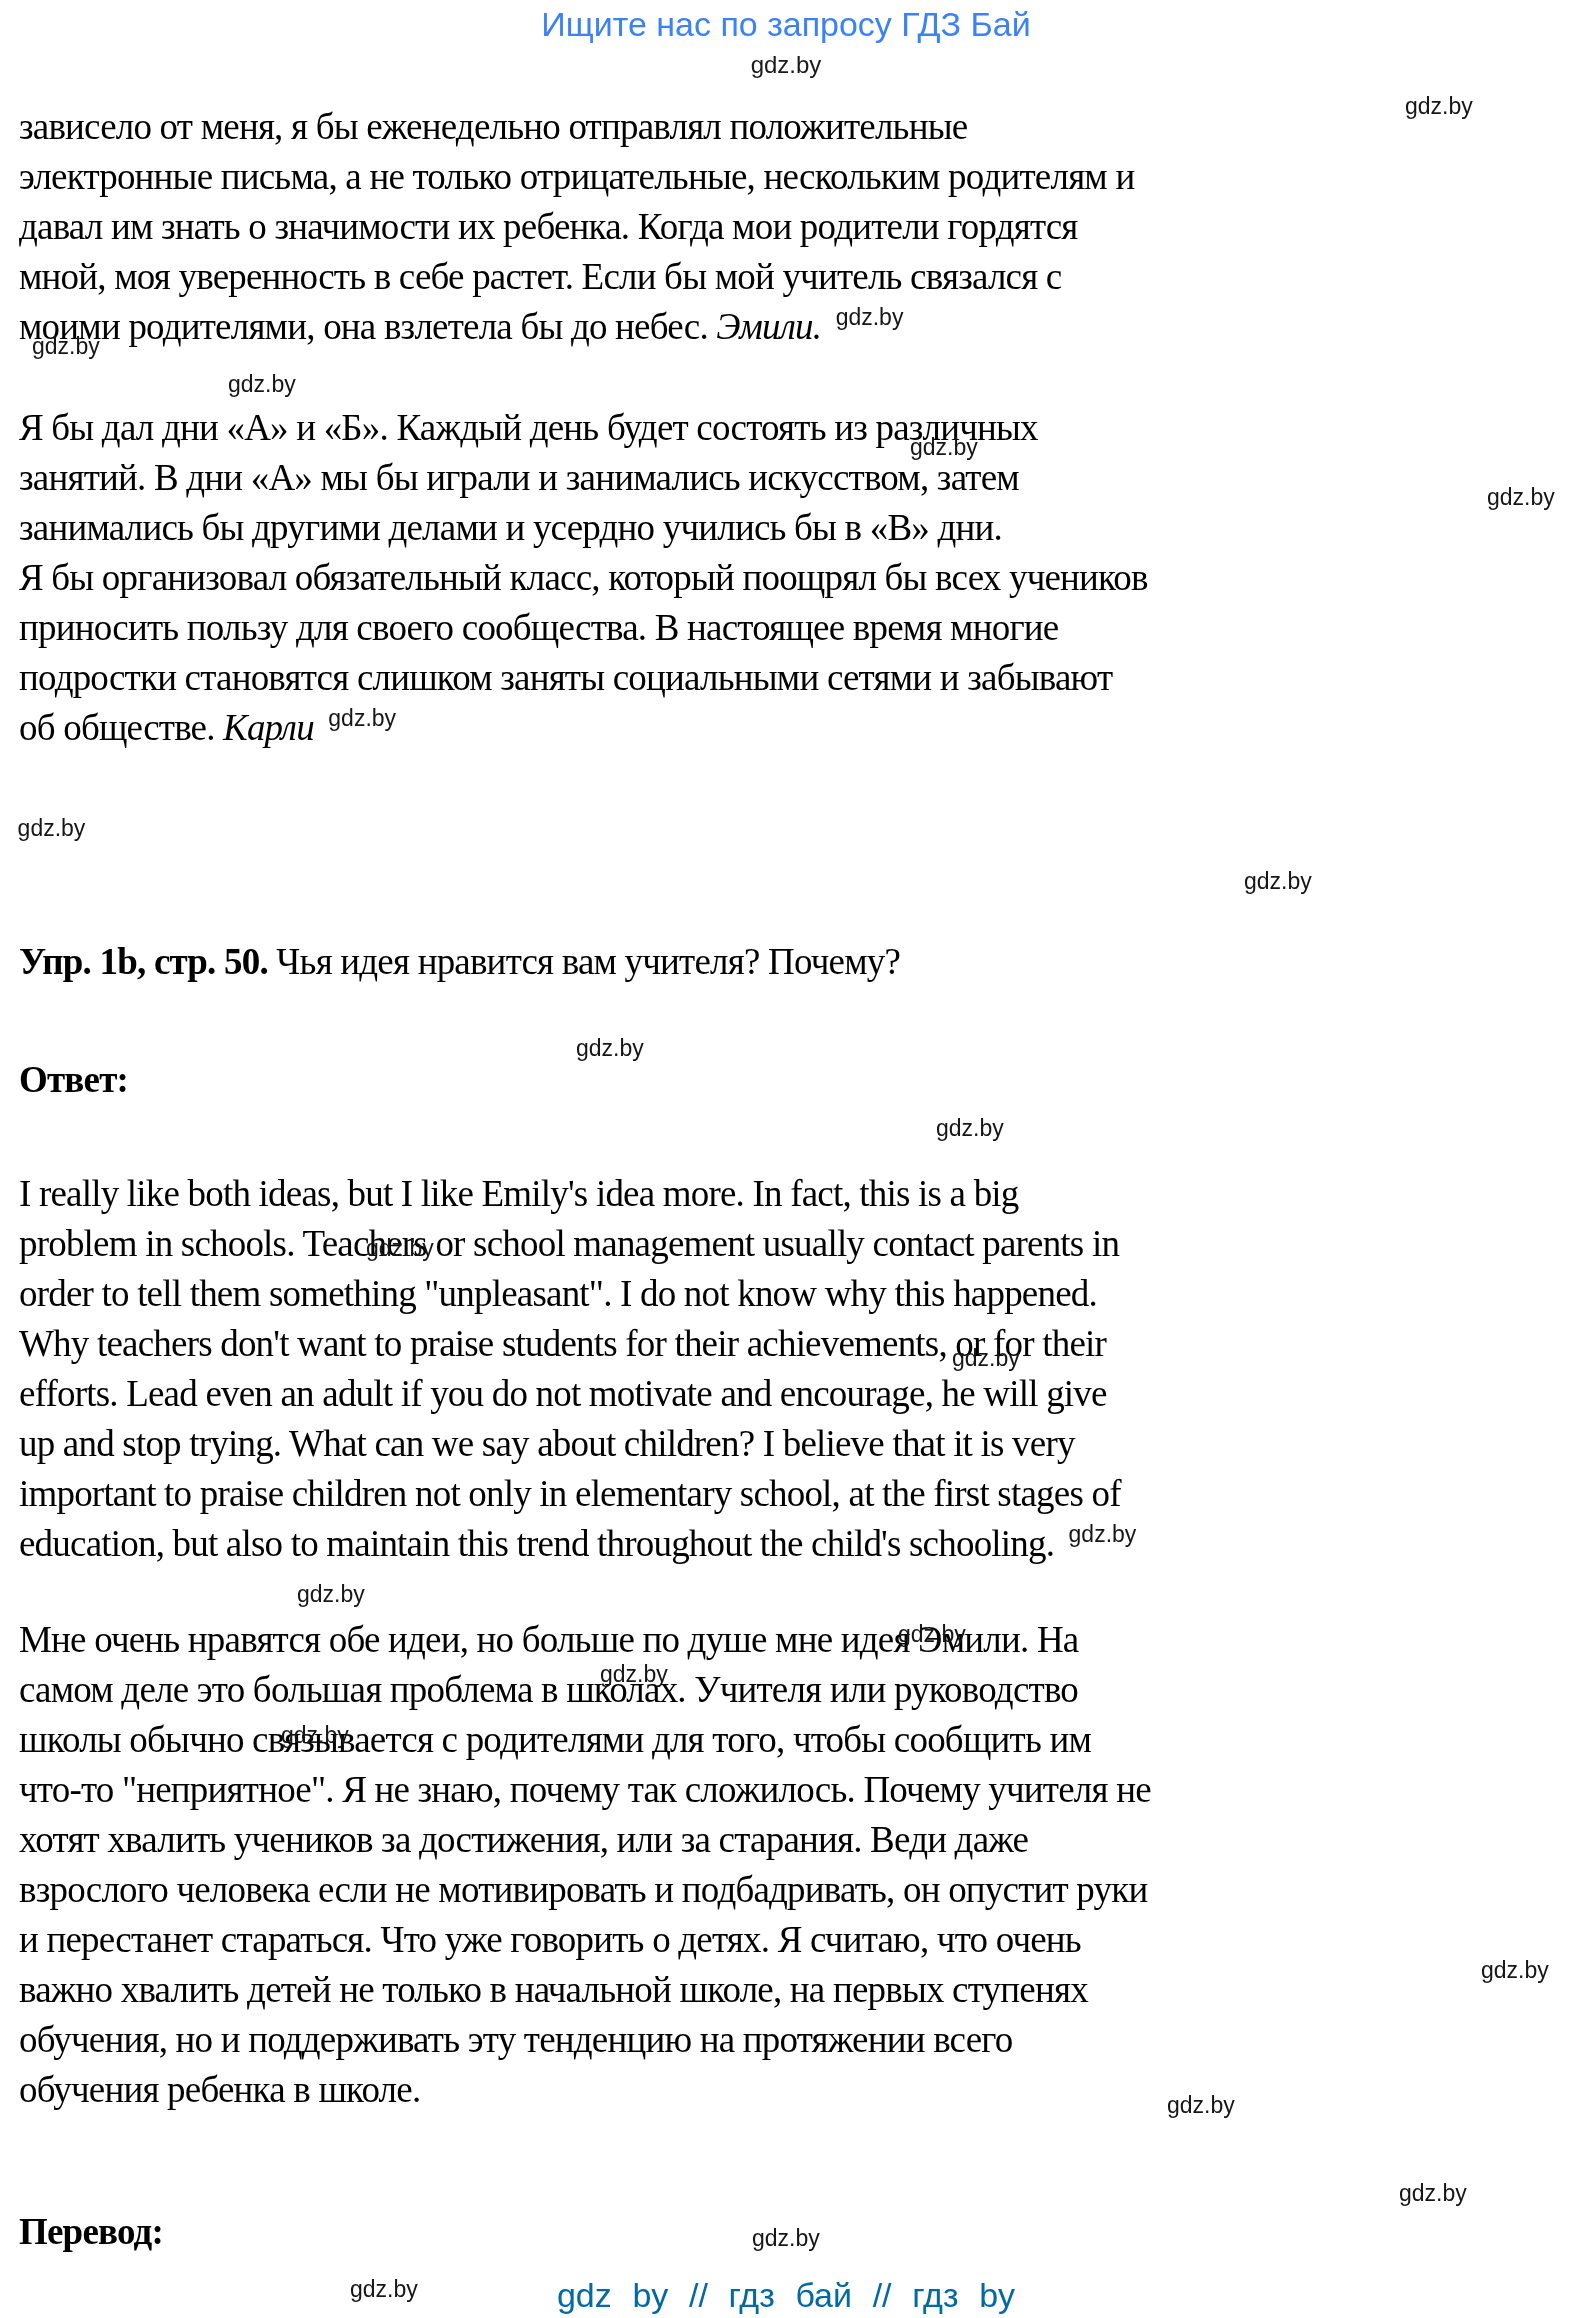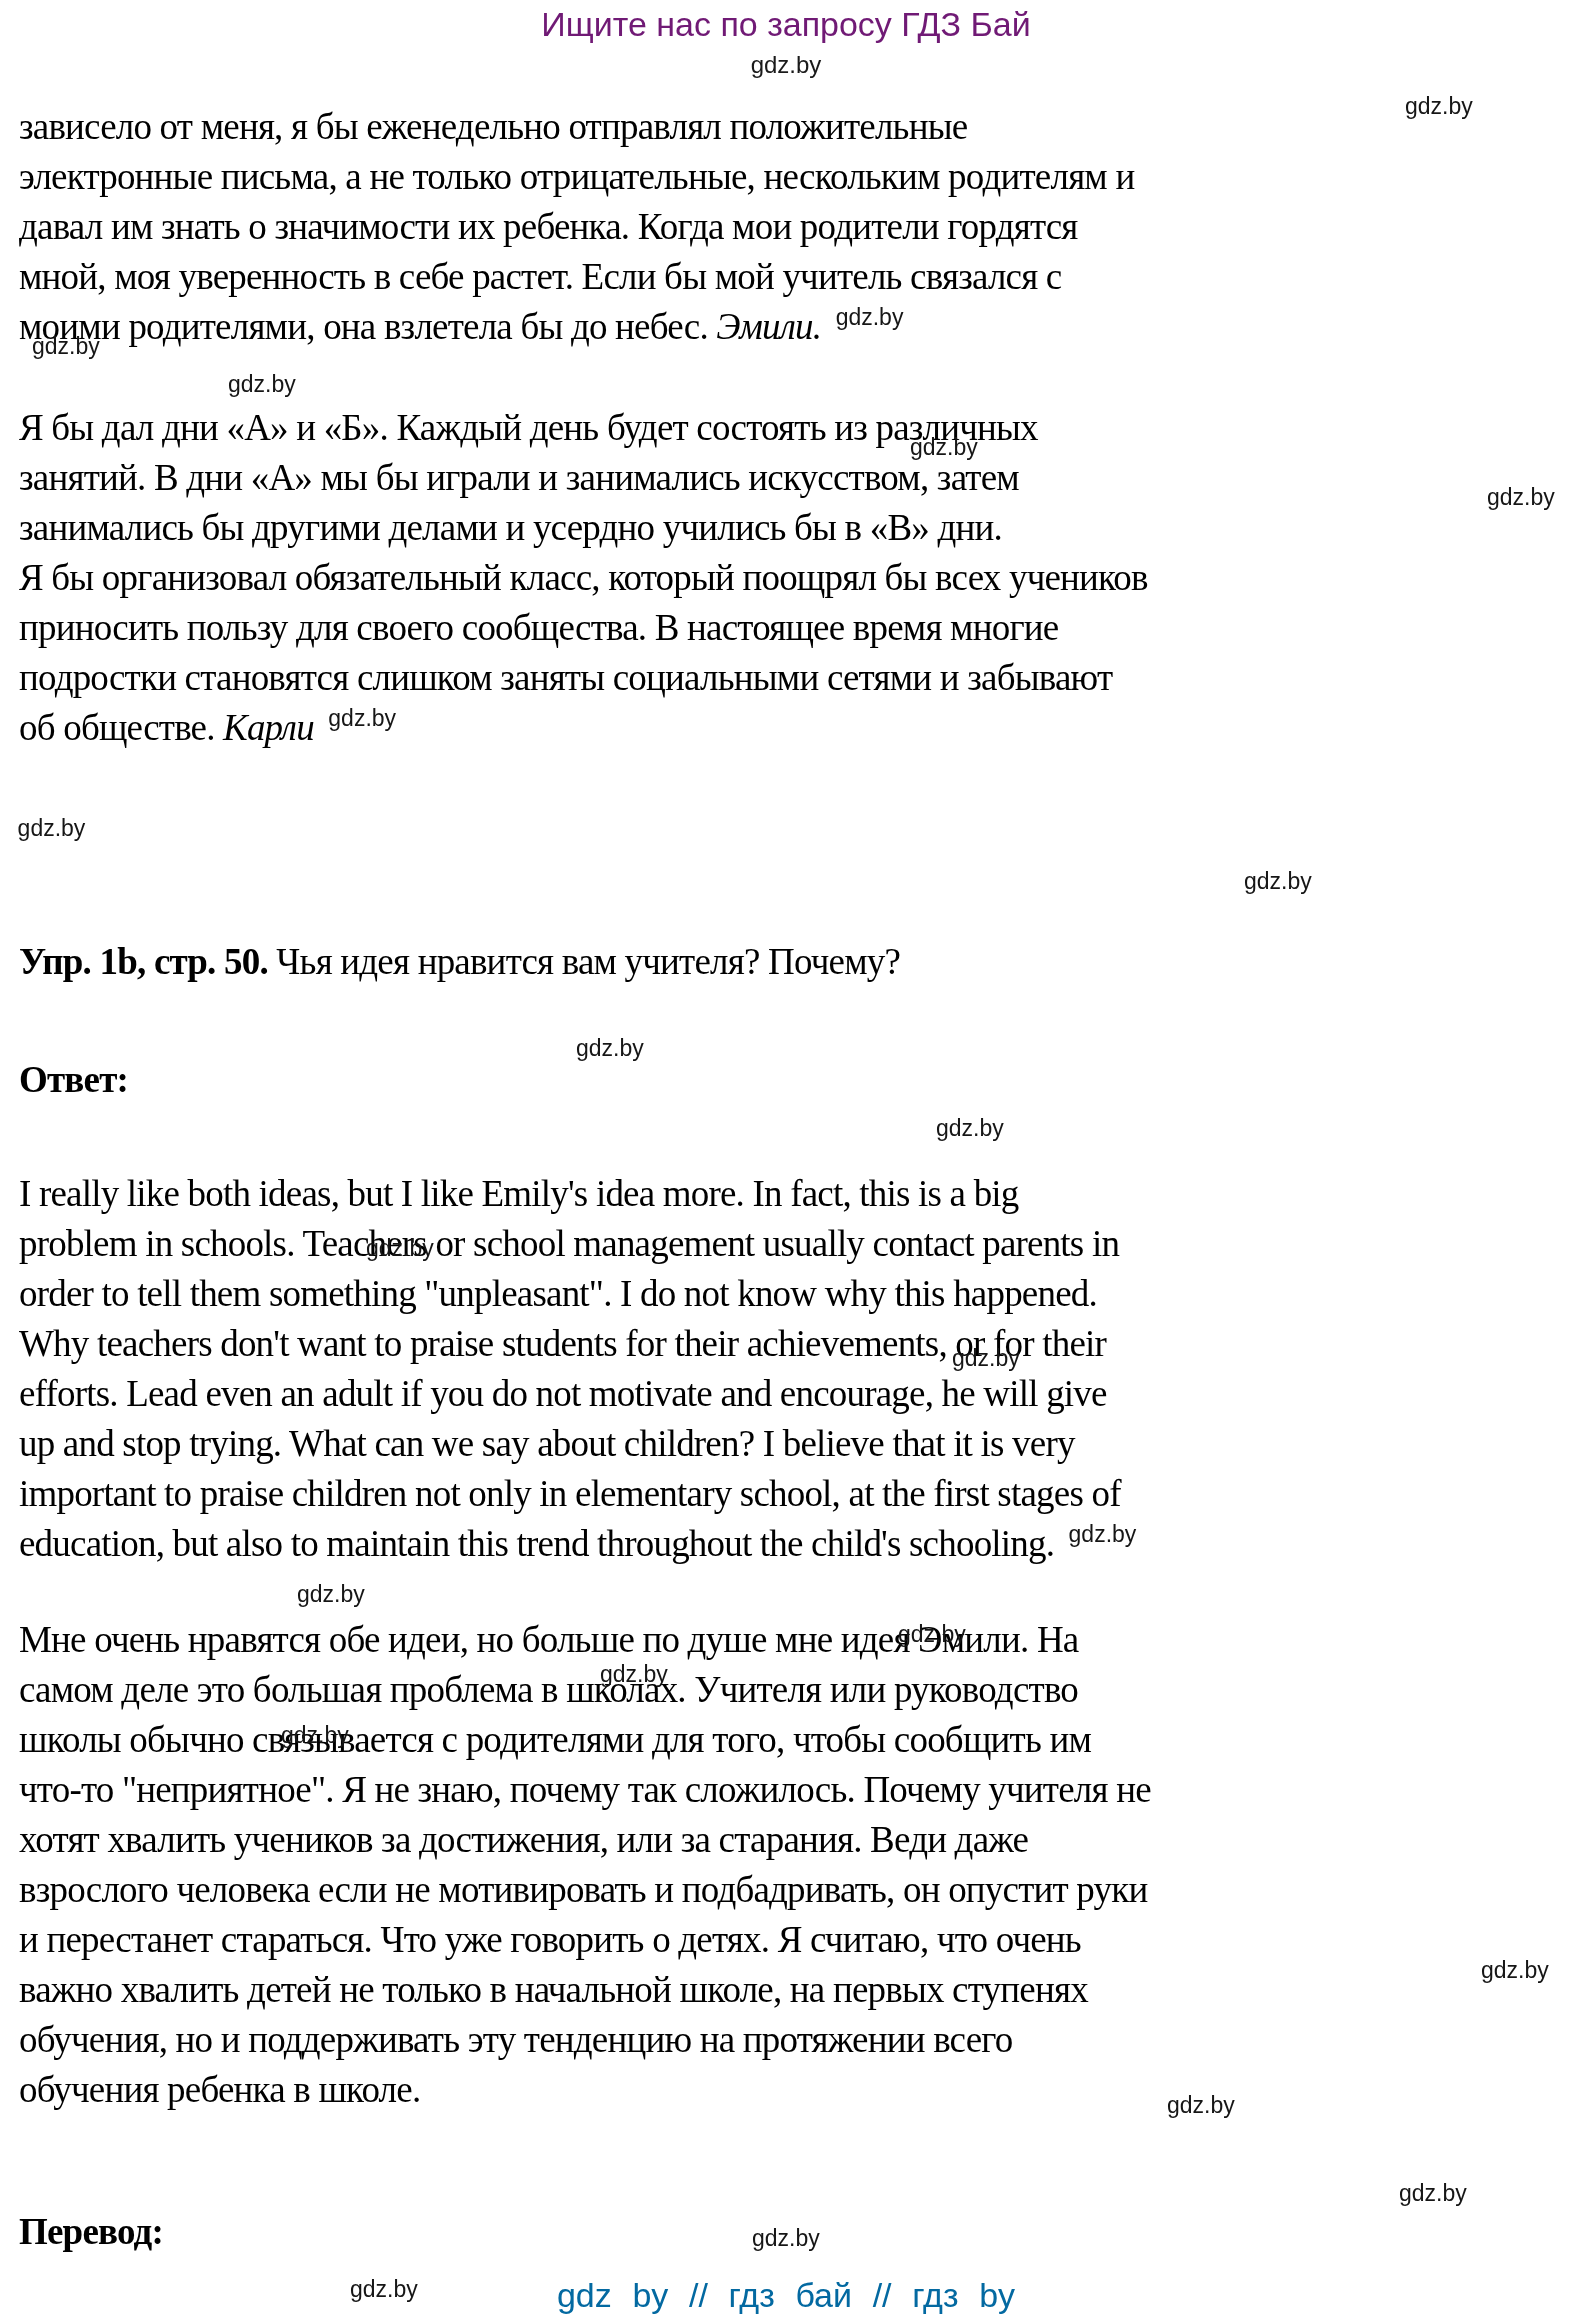--- a/index.html
+++ b/index.html
@@ -16,21 +16,21 @@
     font-family: "Liberation Serif", "DejaVu Serif", serif;
     color: #000000;
   }
   
   .banner {
     margin: 6.4px 0 0 0;
     text-align: center;
     font-family: "Liberation Sans", "DejaVu Sans", sans-serif;
     font-size: 34px;
     line-height: 37px;
-    color: #701a75;
+    color: #3b82f6;
     font-weight: 400;
   }
   
   .banner-wm {
     margin: 8px 0 0 0;
     text-align: center;
     font-family: "Liberation Sans", "DejaVu Sans", sans-serif;
     font-size: 24px;
     line-height: 27px;
     color: #1a1a1a;

